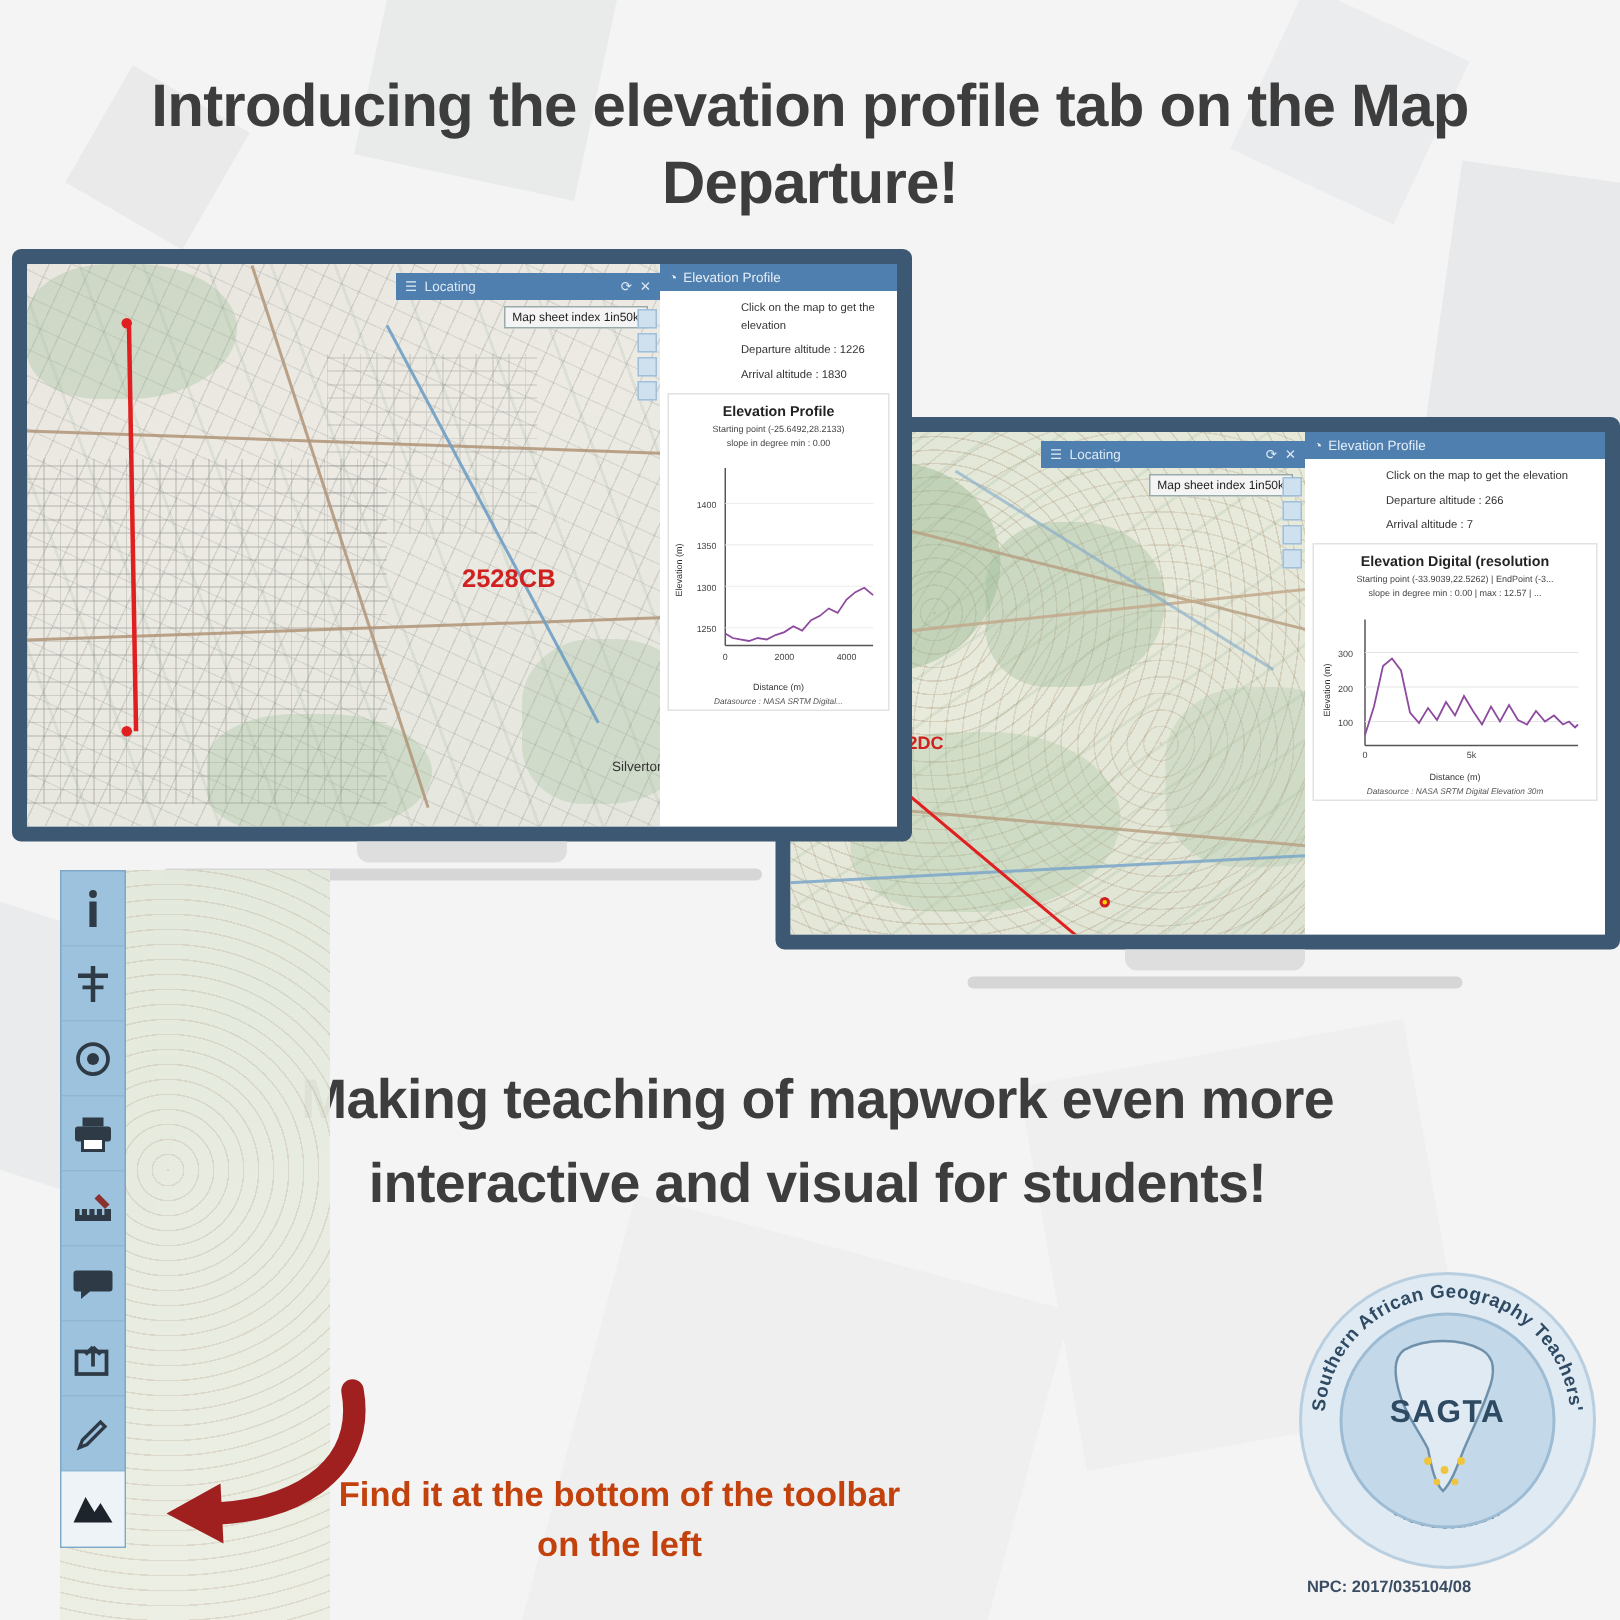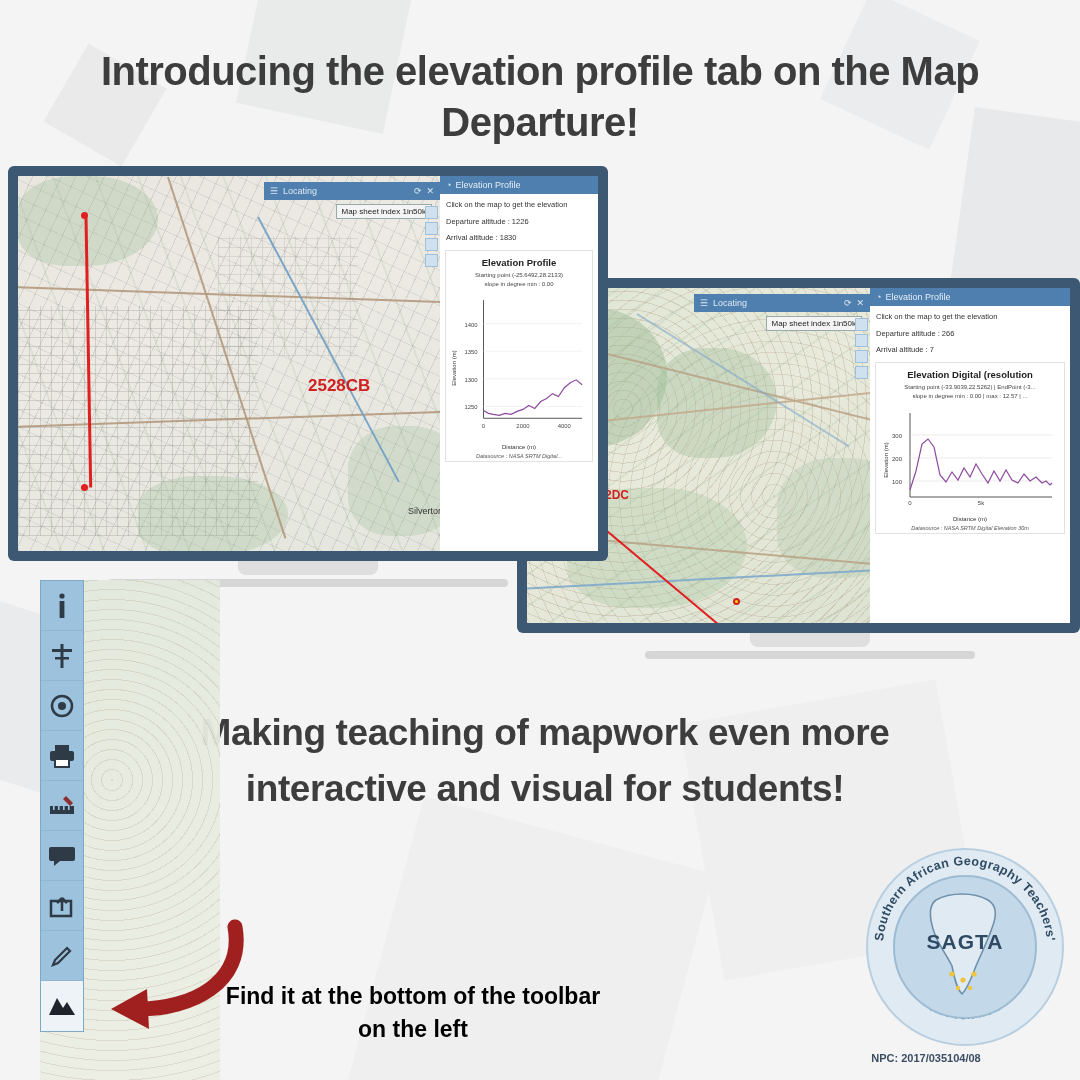--- a/index.html
+++ b/index.html
@@ -35,21 +35,21 @@
   .subhead {
     position:absolute; left:150px; top:705px; width:790px;
     text-align:center;
     font-size:37px; font-weight:bold; color:#3d3d3d;
     line-height:1.5; letter-spacing:-0.4px;
     z-index:40;
   }
   .findit {
     position:absolute; left:218px; top:980px; width:390px;
     text-align:center;
-    font-size:23px; font-weight:bold; color:#000000;
+    font-size:23px; font-weight:bold; color:#c2410c;
     line-height:1.45;
     z-index:45;
   }
 
   
   .monitor { position:absolute; }
   .monitor .bezel {
     background:#3c5873;
     border-radius:6px;
     padding:10px;
@@ -134,21 +134,21 @@
   }
   .map-tools .tb { width:13px; height:13px; background:#cfe0ee; border:1px solid #9fc0d8; }
 
   
   .elev-panel { width:158px; background:#fff; position:relative; }
   #monitor-back .elev-panel { width:200px; }
   .elev-head {
     height:18px; background:#4f7fae; color:#e4eef7; font-size:9px;
     display:flex; align-items:center; padding:0 6px; gap:4px;
   }
-  .elev-note { font-size:7.5px; color:#333; padding:5px 6px 0; line-height:1.55; }
+  .elev-note { font-size:7.5px; color:#333; padding:5px 6px 0; line-height:1.55;margin-left:48px; }
   .elev-card {
     margin:6px 5px; background:#fff; border:1px solid #e2e2e2;
     padding:4px 4px 2px; font-size:7px; color:#333;
   }
   .elev-card h4 { margin:2px 0 3px; font-size:9.5px; text-align:center; color:#222; font-weight:bold;}
   .elev-meta { font-size:6px; line-height:1.5; color:#444; text-align:center;}
   .plot { position:relative; margin-top:4px; }
   .plot .yaxis-label {
     position:absolute; left:-1px; top:50%; transform:translateY(-50%) rotate(-90deg);
     font-size:6px; color:#333; white-space:nowrap; transform-origin:center;

